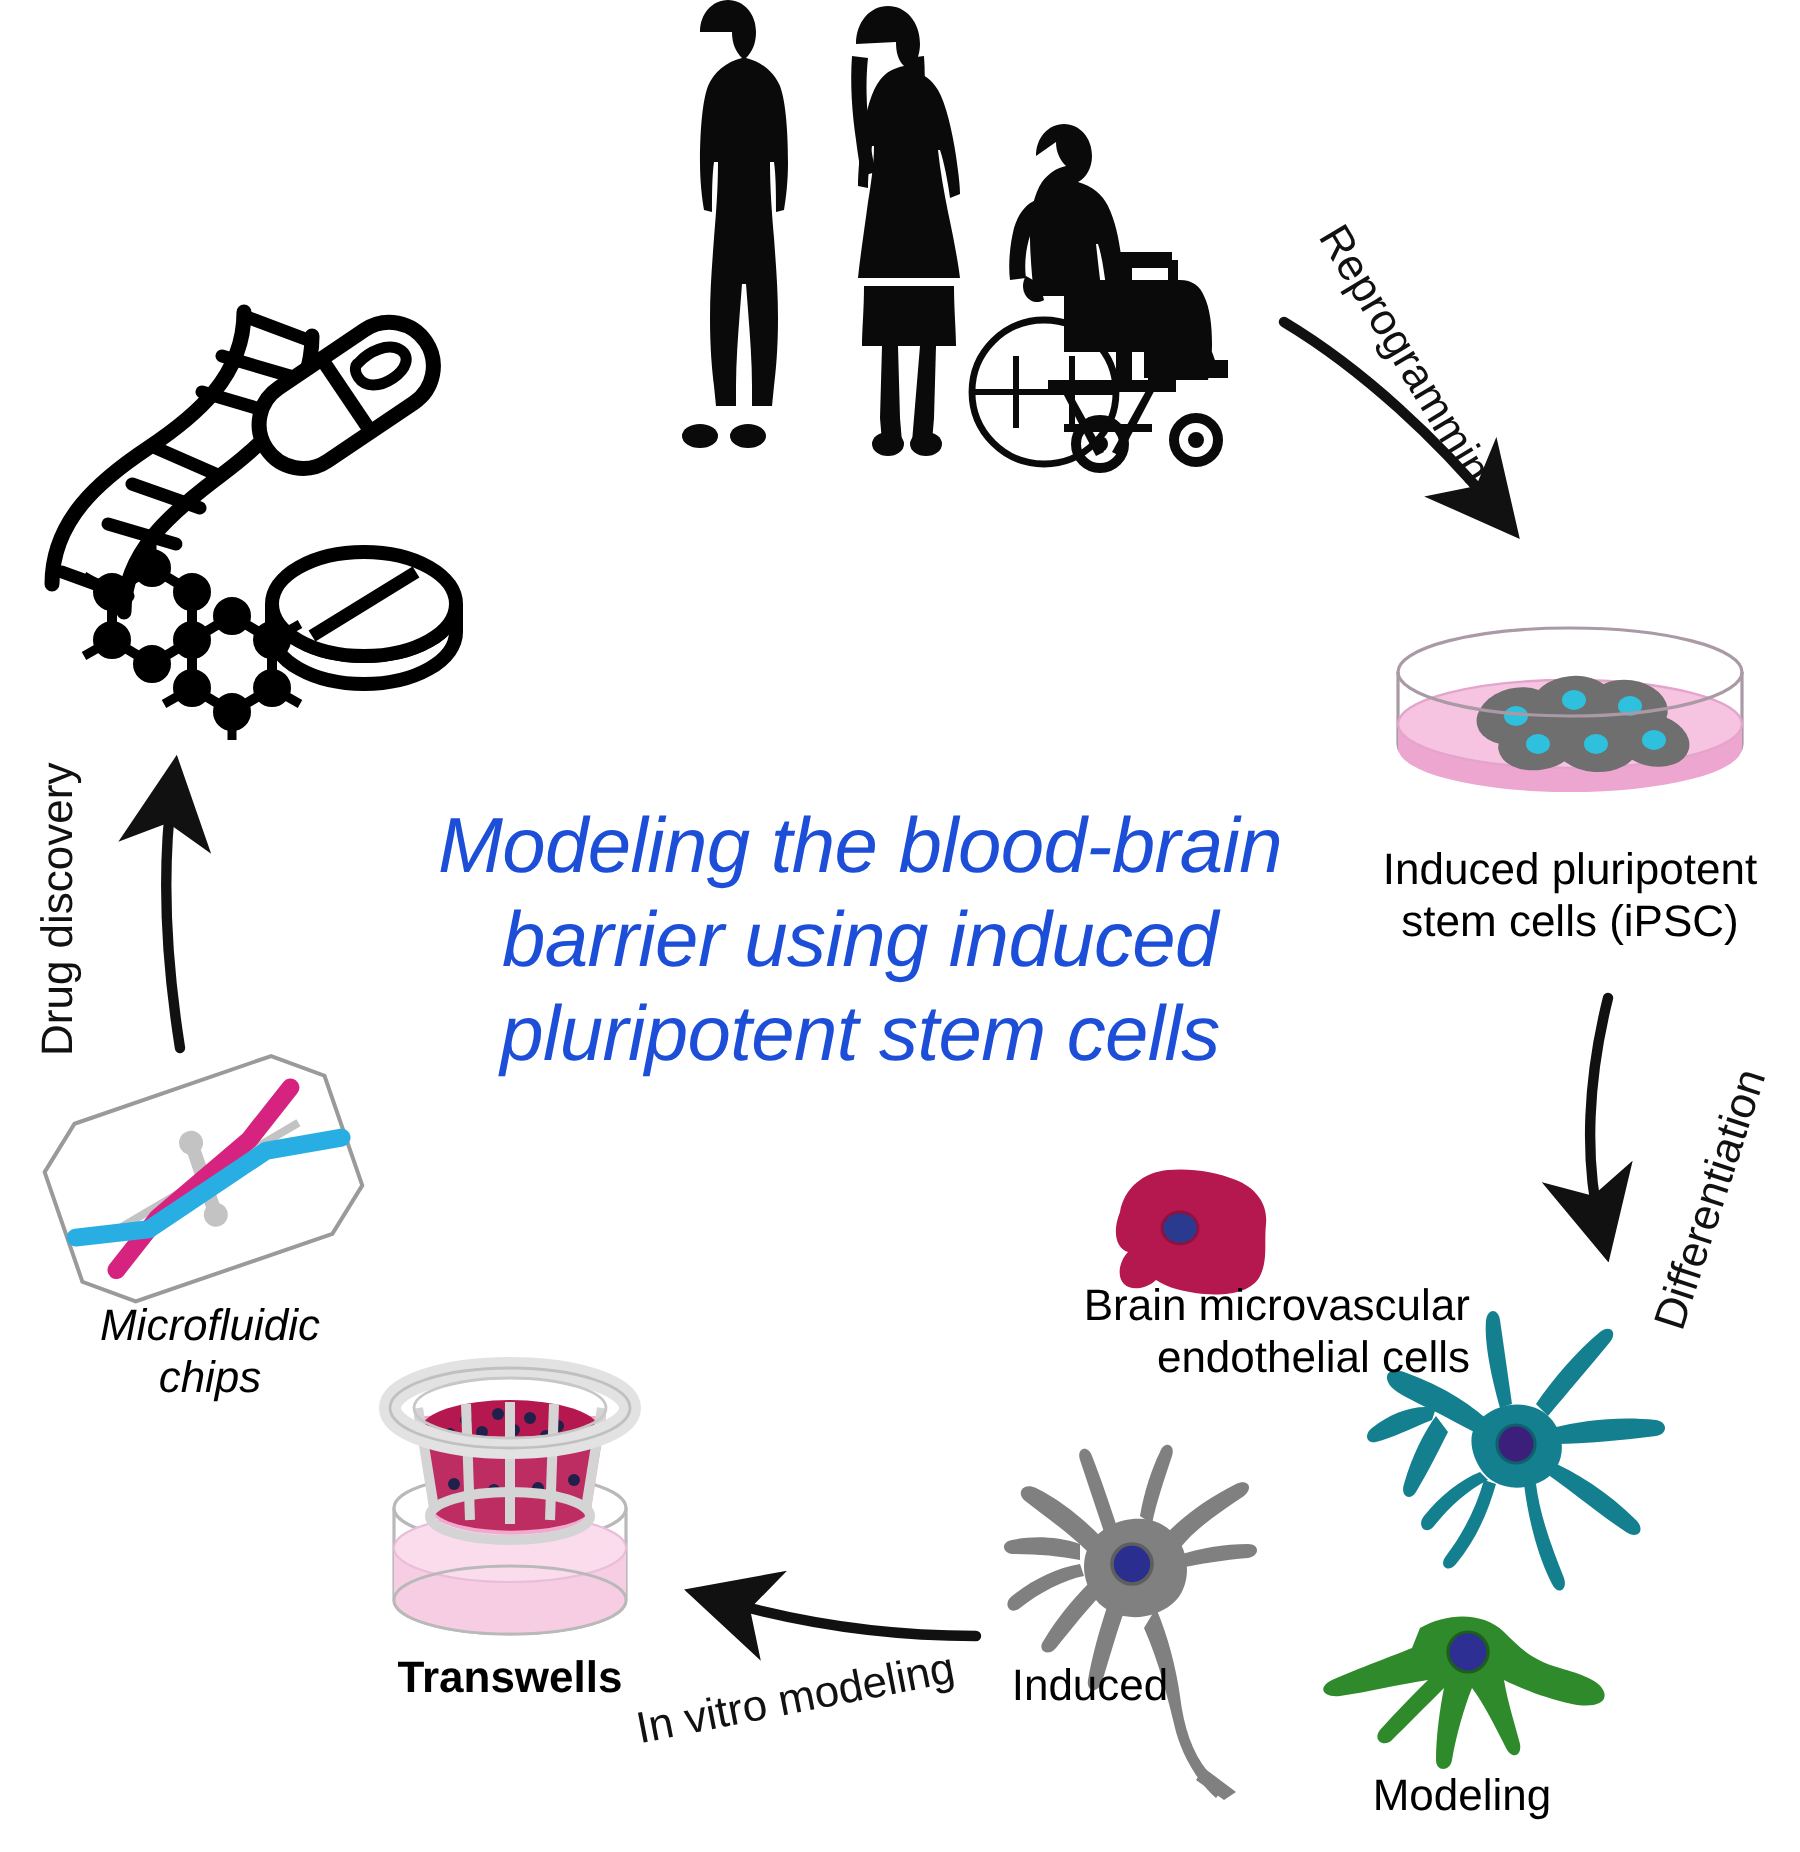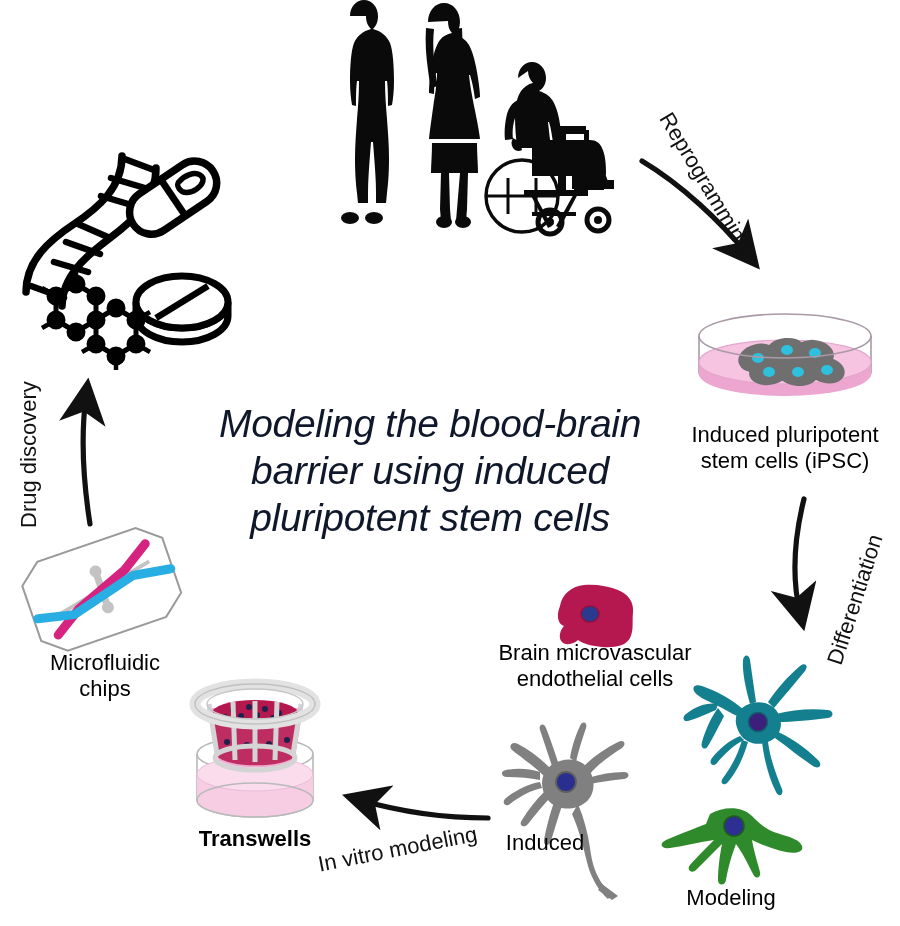--- a/index.html
+++ b/index.html
@@ -3,21 +3,21 @@
 <meta charset="utf-8">
 <style>
   html,body{margin:0;padding:0;background:#ffffff;}
   body{width:900px;height:926px;position:relative;overflow:hidden;
        font-family:"Liberation Sans", sans-serif;color:#000;}
   #stage{position:absolute;left:0;top:0;width:900px;height:926px;background:#fff;}
   .node{position:absolute;}
   .cap{position:absolute;text-align:center;font-size:22px;line-height:26px;color:#000;white-space:pre-line;}
   .arrowlabel{position:absolute;font-size:22px;color:#111;white-space:nowrap;transform-origin:0 0;}
   .title{position:absolute;font-style:italic;font-weight:400;font-size:39px;line-height:47px;
-         text-align:center;color:#0f172a;white-space:pre-line;letter-spacing:-0.3px;}
+         text-align:center;color:#1d4ed8;white-space:pre-line;letter-spacing:-0.3px;}
   svg{display:block;overflow:visible;}
 </style>
 </head>
 <body>
 
 <div id="stage">
 
   <div class="node" style="left:310px;top:0px;">
     <svg width="310" height="230" viewBox="0 0 310 230" aria-hidden="true">
       <g fill="#0a0a0a">
@@ -190,21 +190,21 @@
 
   <div class="node" style="left:540px;top:578px;">
     <svg width="110" height="80" viewBox="0 0 110 80">
       <path d="M20 28 C22 16 32 8 44 7 C56 6 68 8 78 12 C88 16 94 24 93 34
                C92 44 94 52 90 60 C86 68 74 70 62 69 C52 68 44 66 38 62
                C34 66 26 68 22 64 C18 60 20 52 24 48 C18 46 16 38 20 28 Z" fill="#b5174f"></path>
       <ellipse cx="50" cy="36" rx="9" ry="8" fill="#2a3a8f"></ellipse>
       <ellipse cx="50" cy="36" rx="9" ry="8" fill="none" stroke="#8d1240" stroke-width="1.4"></ellipse>
     </svg>
   </div>
-  <div class="cap" style="left:455px;top:640px;width:280px;">Brain microvascular
+  <div class="cap" style="left:455px;top:640px;width:280px;text-align:right;">Brain microvascular
 endothelial cells</div>
 
   <div class="node" style="left:336px;top:788px;">
     <svg width="160" height="46" viewBox="0 0 160 46">
       <defs>
         <marker id="ah3" markerWidth="9" markerHeight="9" refX="5.4" refY="4.5" orient="auto">
           <path d="M0 0 L9 4.5 L0 9 L2.4 4.5 Z" fill="#111"></path>
         </marker>
       </defs>
       <path d="M152 30 C116 30 72 26 24 12" fill="none" stroke="#111" stroke-width="5.2" stroke-linecap="round" marker-end="url(#ah3)"></path>
@@ -275,21 +275,21 @@
         </g>
         <circle cx="100" cy="36" r="6" fill="#c3c3c3"></circle>
         <circle cx="100" cy="74" r="6" fill="#c3c3c3"></circle>
 
         <path d="M44 84 L72 66 L128 44 L156 26" stroke="#d6237f" stroke-width="9" fill="none" stroke-linecap="round"></path>
 
         <path d="M30 62 L66 70 L134 52 L172 58" stroke="#29aee4" stroke-width="9" fill="none" stroke-linecap="round" stroke-linejoin="round"></path>
       </g>
     </svg>
   </div>
-  <div class="cap" style="left:10px;top:650px;width:190px;">Microfluidic
+  <div class="cap" style="left:10px;top:650px;width:190px;font-style:italic;">Microfluidic
 chips</div>
 
   <div class="node" style="left:62px;top:370px;">
     <svg width="60" height="160" viewBox="0 0 60 160">
       <defs>
         <marker id="ah4" markerWidth="9" markerHeight="9" refX="5.4" refY="4.5" orient="auto">
           <path d="M0 0 L9 4.5 L0 9 L2.4 4.5 Z" fill="#111"></path>
         </marker>
       </defs>
       <path d="M28 154 C22 116 18 72 24 26" fill="none" stroke="#111" stroke-width="5.2" stroke-linecap="round" marker-end="url(#ah4)"></path>

